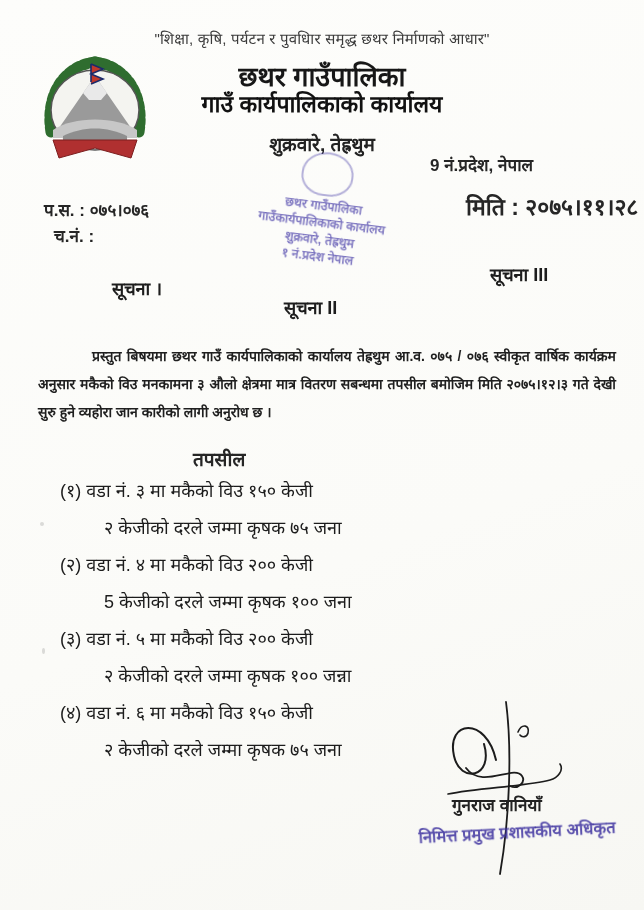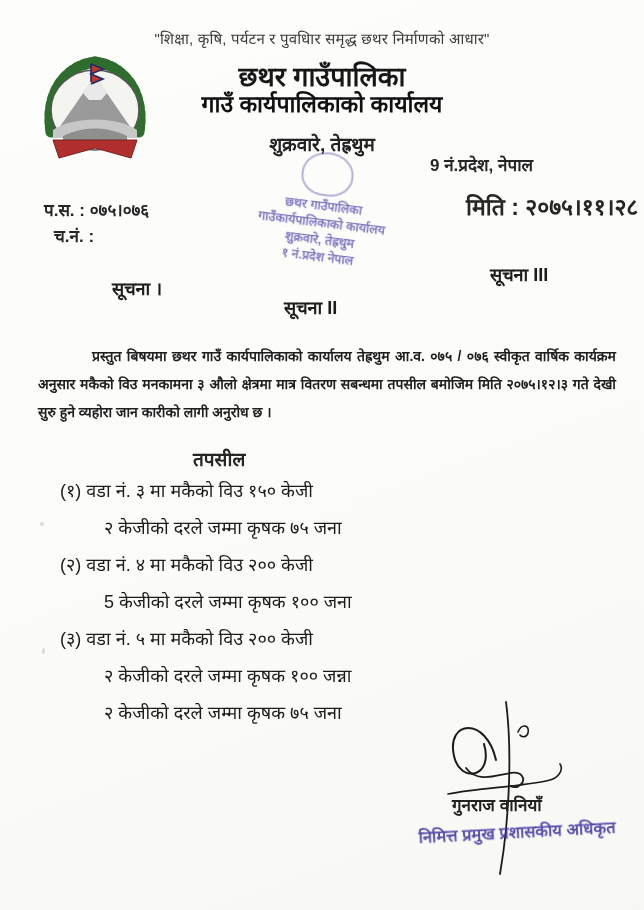--- a/index.html
+++ b/index.html
@@ -136,20 +136,21 @@
     </div>
     <div class="item">
       <div class="l1">(२) वडा नं. ४ मा मकैको विउ २०० केजी</div>
       <div class="l2">5 केजीको दरले जम्मा कृषक १०० जना</div>
     </div>
     <div class="item">
       <div class="l1">(३) वडा नं. ५ मा मकैको विउ २०० केजी</div>
       <div class="l2">२ केजीको दरले जम्मा कृषक १०० जन्ना</div>
     </div>
     <div class="item">
+      <div class="l1">(४) वडा नं. ६ मा मकैको विउ १५० केजी</div>
       <div class="l2">२ केजीको दरले जम्मा कृषक ७५ जना</div>
     </div>
   </div>
 
   <div class="abs signature-wrap">
     <svg width="170" height="180" viewBox="0 0 170 180">
       <path d="M78 62 C 68 18, 28 22, 36 58 C 42 86, 76 80, 66 46" fill="none" stroke="#1c1c1c" stroke-width="2" stroke-linecap="round"></path>
       <path d="M48 70 C 64 92, 96 66, 104 78 C 108 84, 100 92, 92 88" fill="none" stroke="#1c1c1c" stroke-width="1.8" stroke-linecap="round"></path>
       <path d="M88 4 C 94 50, 92 118, 82 176" fill="none" stroke="#1c1c1c" stroke-width="1.8" stroke-linecap="round"></path>
       <path d="M100 34 c 4 -9 12 -7 10 1 c -1 4 -6 5 -8 2" fill="none" stroke="#1c1c1c" stroke-width="1.6" stroke-linecap="round"></path>

